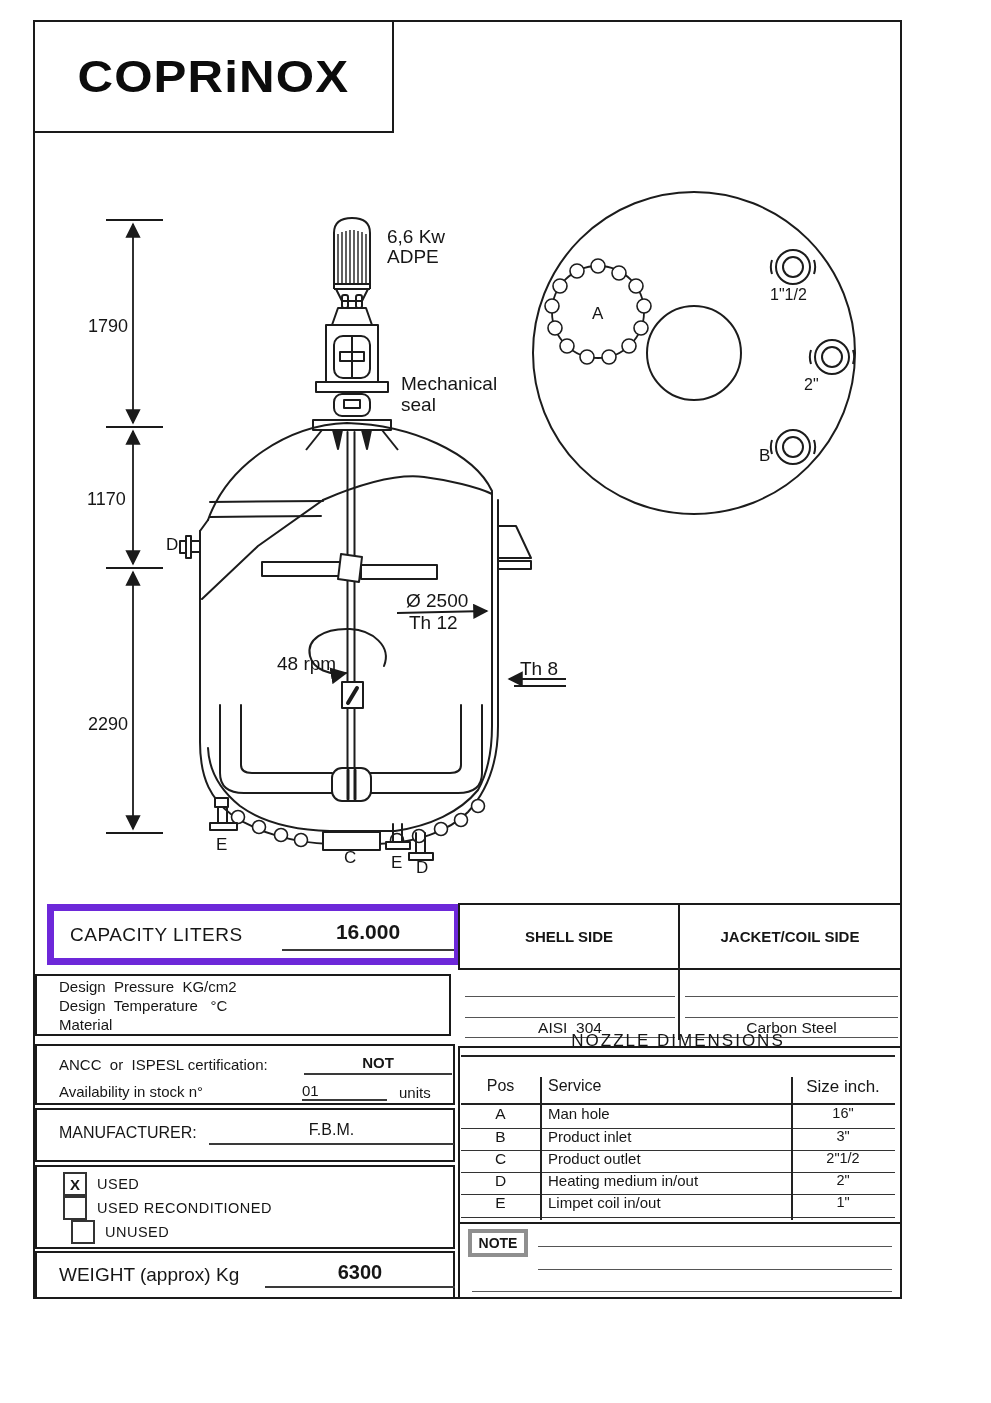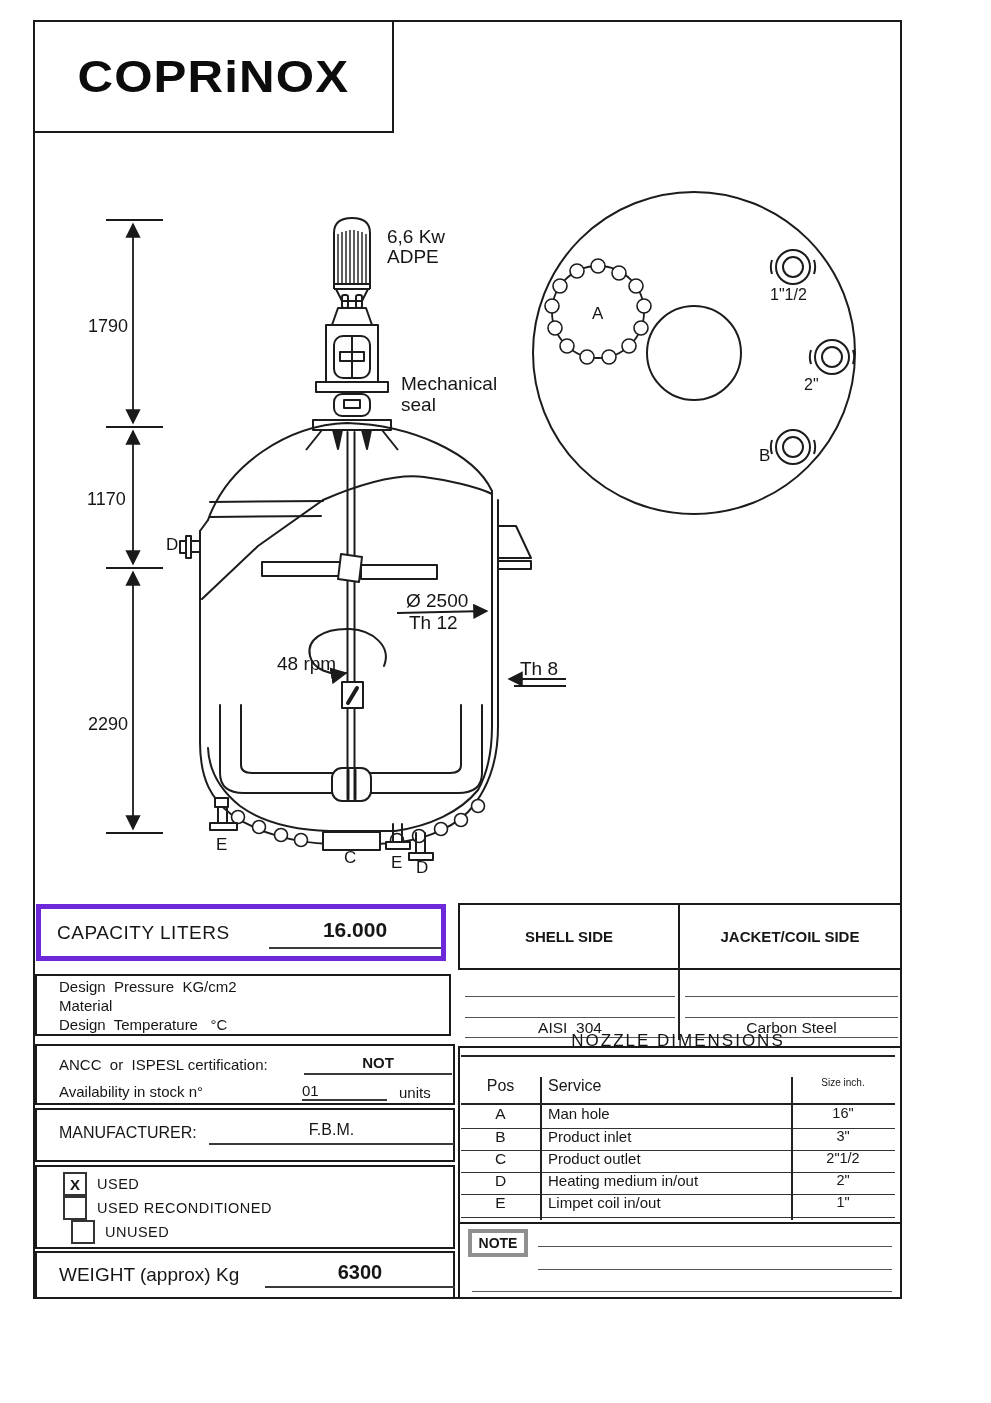--- a/index.html
+++ b/index.html
@@ -15,21 +15,21 @@
   .code-strip{position:absolute;left:6px;top:82px;width:486px;height:24px;border:2px solid #222;}
   .code-label{position:absolute;left:28px;top:4px;font-size:13px;color:#222;}
   .code-value{position:absolute;left:118px;top:2px;font-size:17px;font-weight:bold;letter-spacing:1px;}
   .loc-label{position:absolute;left:298px;top:4px;font-size:13px;color:#222;}
   .loc-value{position:absolute;left:420px;top:3px;font-size:14px;}
   .pre{white-space:pre;}
   .uline{position:absolute;border-bottom:2px solid #3a3a3a;height:0;}
   .thinline{position:absolute;border-bottom:1.5px solid #555;height:0;}
   .vline{position:absolute;width:0;border-left:2px solid #222;}
   
-  .capacity-box{left:36px;top:904px;width:400px;height:47px;border:5px solid #6d28d9;background:#fff;text-decoration:underline;}
+  .capacity-box{left:47px;top:904px;width:400px;height:47px;border:7px solid #6d28d9;background:#fff;text-decoration:underline;}
   .capacity-label{position:absolute;left:16px;top:13px;font-size:19px;letter-spacing:.5px;}
   .capacity-value{position:absolute;left:228px;top:9px;width:172px;text-align:center;font-size:21px;font-weight:bold;}
   
   .design-box{left:35px;top:974px;width:416px;height:62px;display:flex;flex-direction:column;justify-content:center;gap:2px;padding-left:22px;box-sizing:border-box;}
   .design-box div{font-size:15px;}
   
   .cert-box{left:35px;top:1044px;width:416px;height:57px;}
   .cert-label{position:absolute;left:22px;top:10px;font-size:15px;}
   .cert-value{position:absolute;left:267px;top:8px;width:148px;text-align:center;font-weight:bold;font-size:15px;}
   .avail-label{position:absolute;left:22px;top:37px;font-size:15px;}
@@ -53,21 +53,21 @@
   .jacket-hdr{left:678px;top:903px;width:220px;height:63px;display:flex;align-items:center;justify-content:center;font-weight:bold;font-size:15px;}
   .mat-val{position:absolute;text-align:center;font-size:15.5px;}
   
   .nozzle-box{left:458px;top:1046px;width:440px;height:174px;}
   .nozzle-title{position:absolute;left:461px;top:1029px;width:434px;height:24px;border-bottom:2px solid #222;text-align:center;font-size:17px;letter-spacing:2px;padding-top:2px;}
   .nz-row{position:absolute;left:461px;width:434px;display:flex;}
   .nz-pos{width:79px;text-align:center;font-size:15.5px;}
   .nz-service{flex:1;padding-left:8px;font-size:15px;}
   .nz-size{width:104px;text-align:center;font-size:14.5px;}
   .nz-hdr .nz-pos,.nz-hdr .nz-service{font-size:16px;}
-  .nz-hdr .nz-size{font-size:10px;margin-left:30px;}
+  .nz-hdr .nz-size{font-size:17px;margin-left:30px;}
   .rowline{border-bottom:1.5px solid #333;}
   
   .note-box{left:458px;top:1222px;width:440px;height:73px;}
   .note-label{position:absolute;left:8px;top:5px;width:52px;height:20px;border:4px solid #8f8f8f;background:#fff;display:flex;align-items:center;justify-content:center;font-weight:bold;font-size:14px;}
   svg text{font-family:"Liberation Sans",sans-serif;fill:#161616;}
 </style>
 </head>
 <body>
 
 <div class="page">
@@ -262,22 +262,22 @@
   </svg>
 
   <div class="abs capacity-box">
     <span class="capacity-label">CAPACITY LITERS</span>
     <span class="capacity-value">16.000</span>
     <span class="uline" style="left:228px;top:38px;width:172px;"></span>
   </div>
 
   <div class="abs box design-box">
     <div class="pre">Design  Pressure  KG/cm2</div>
+    <div class="pre">Design  Temperature   °C</div>
     <div class="pre">Material</div>
-    <div class="pre">Design  Temperature   °C</div>
   </div>
 
   <div class="abs box shell-hdr">SHELL SIDE</div>
   <div class="abs box jacket-hdr">JACKET/COIL SIDE</div>
   <div class="abs vline" style="left:678px;top:966px;height:74px;"></div>
   <span class="thinline" style="left:465px;top:996px;width:210px;"></span>
   <span class="thinline" style="left:685px;top:996px;width:213px;"></span>
   <span class="thinline" style="left:465px;top:1017px;width:210px;"></span>
   <span class="thinline" style="left:685px;top:1017px;width:213px;"></span>
   <span class="thinline" style="left:465px;top:1037px;width:210px;"></span>

